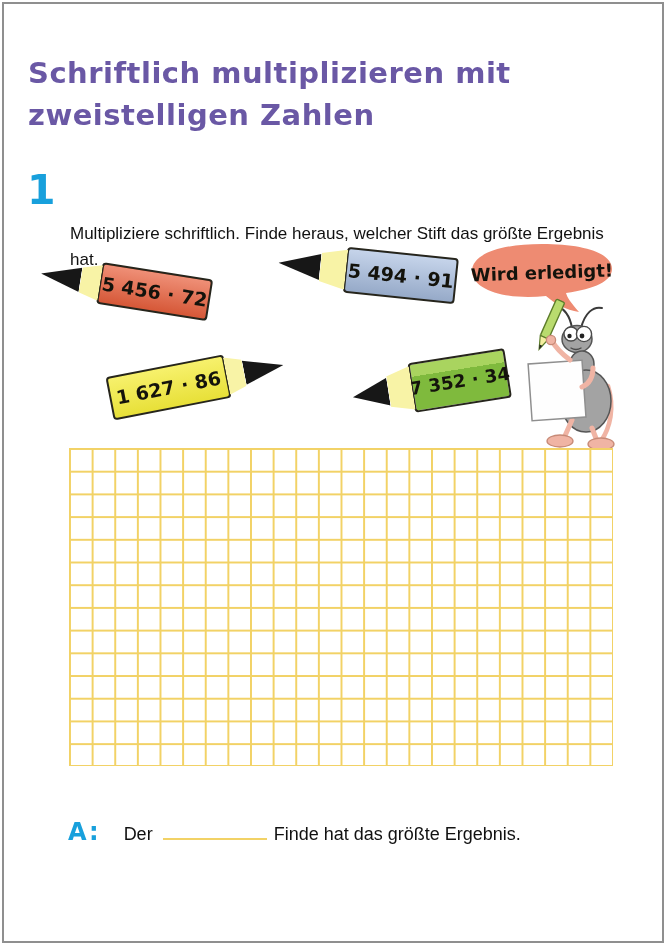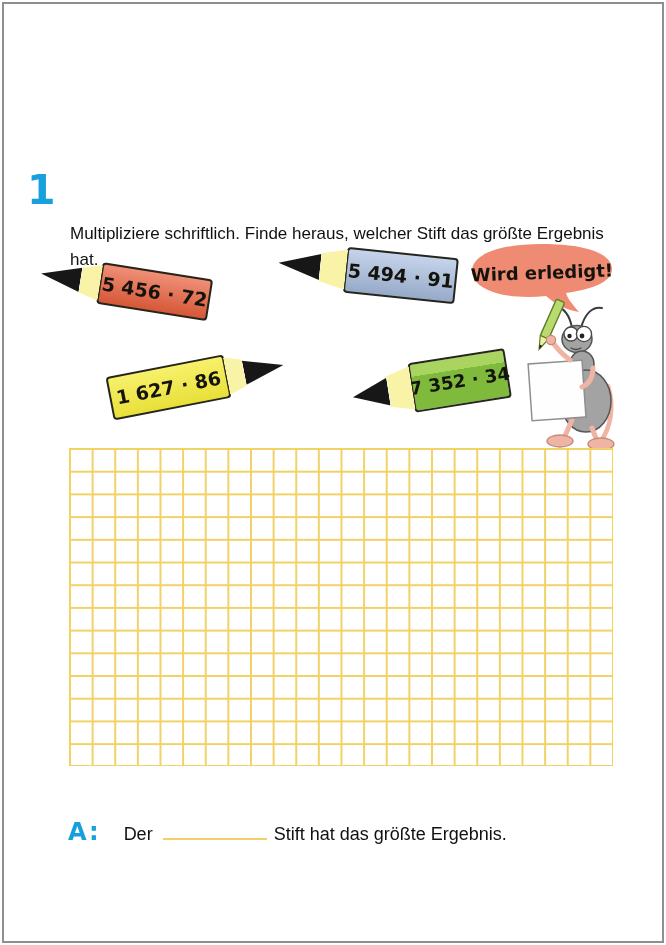--- a/index.html
+++ b/index.html
@@ -94,20 +94,22 @@
     margin:0 7px 0 10px;height:16px;
   }
 </style>
 </head>
 <body>
 
 <div id="canvas">
   <div id="page-frame"></div>
 
   <div class="title">
+    <div>Schriftlich multiplizieren mit</div>
+    <div>zweistelligen Zahlen</div>
   </div>
 
   <div class="task-number">1</div>
   <div class="task-text">Multipliziere schriftlich. Finde heraus, welcher Stift das größte Ergebnis hat.</div>
 
   <div class="pencil point-left pencil-orange">
     <div class="tip"></div>
     <div class="wood"></div>
     <div class="body">5 456 · 72</div>
   </div>
@@ -171,15 +173,15 @@
     </g>
     <circle cx="31" cy="42" r="4.6" fill="#f0b4a4" stroke="#c78a77" stroke-width="1.3"></circle>
   </svg>
 
   <div class="grid"></div>
 
   <div class="answer">
     <span class="a-label">A:</span>
     <span>Der</span>
     <span class="blank"></span>
-    <span>Stift hat das größte Ergebnis.</span>
+    <span>Finde hat das größte Ergebnis.</span>
   </div>
 </div>
 
 </body></html>

